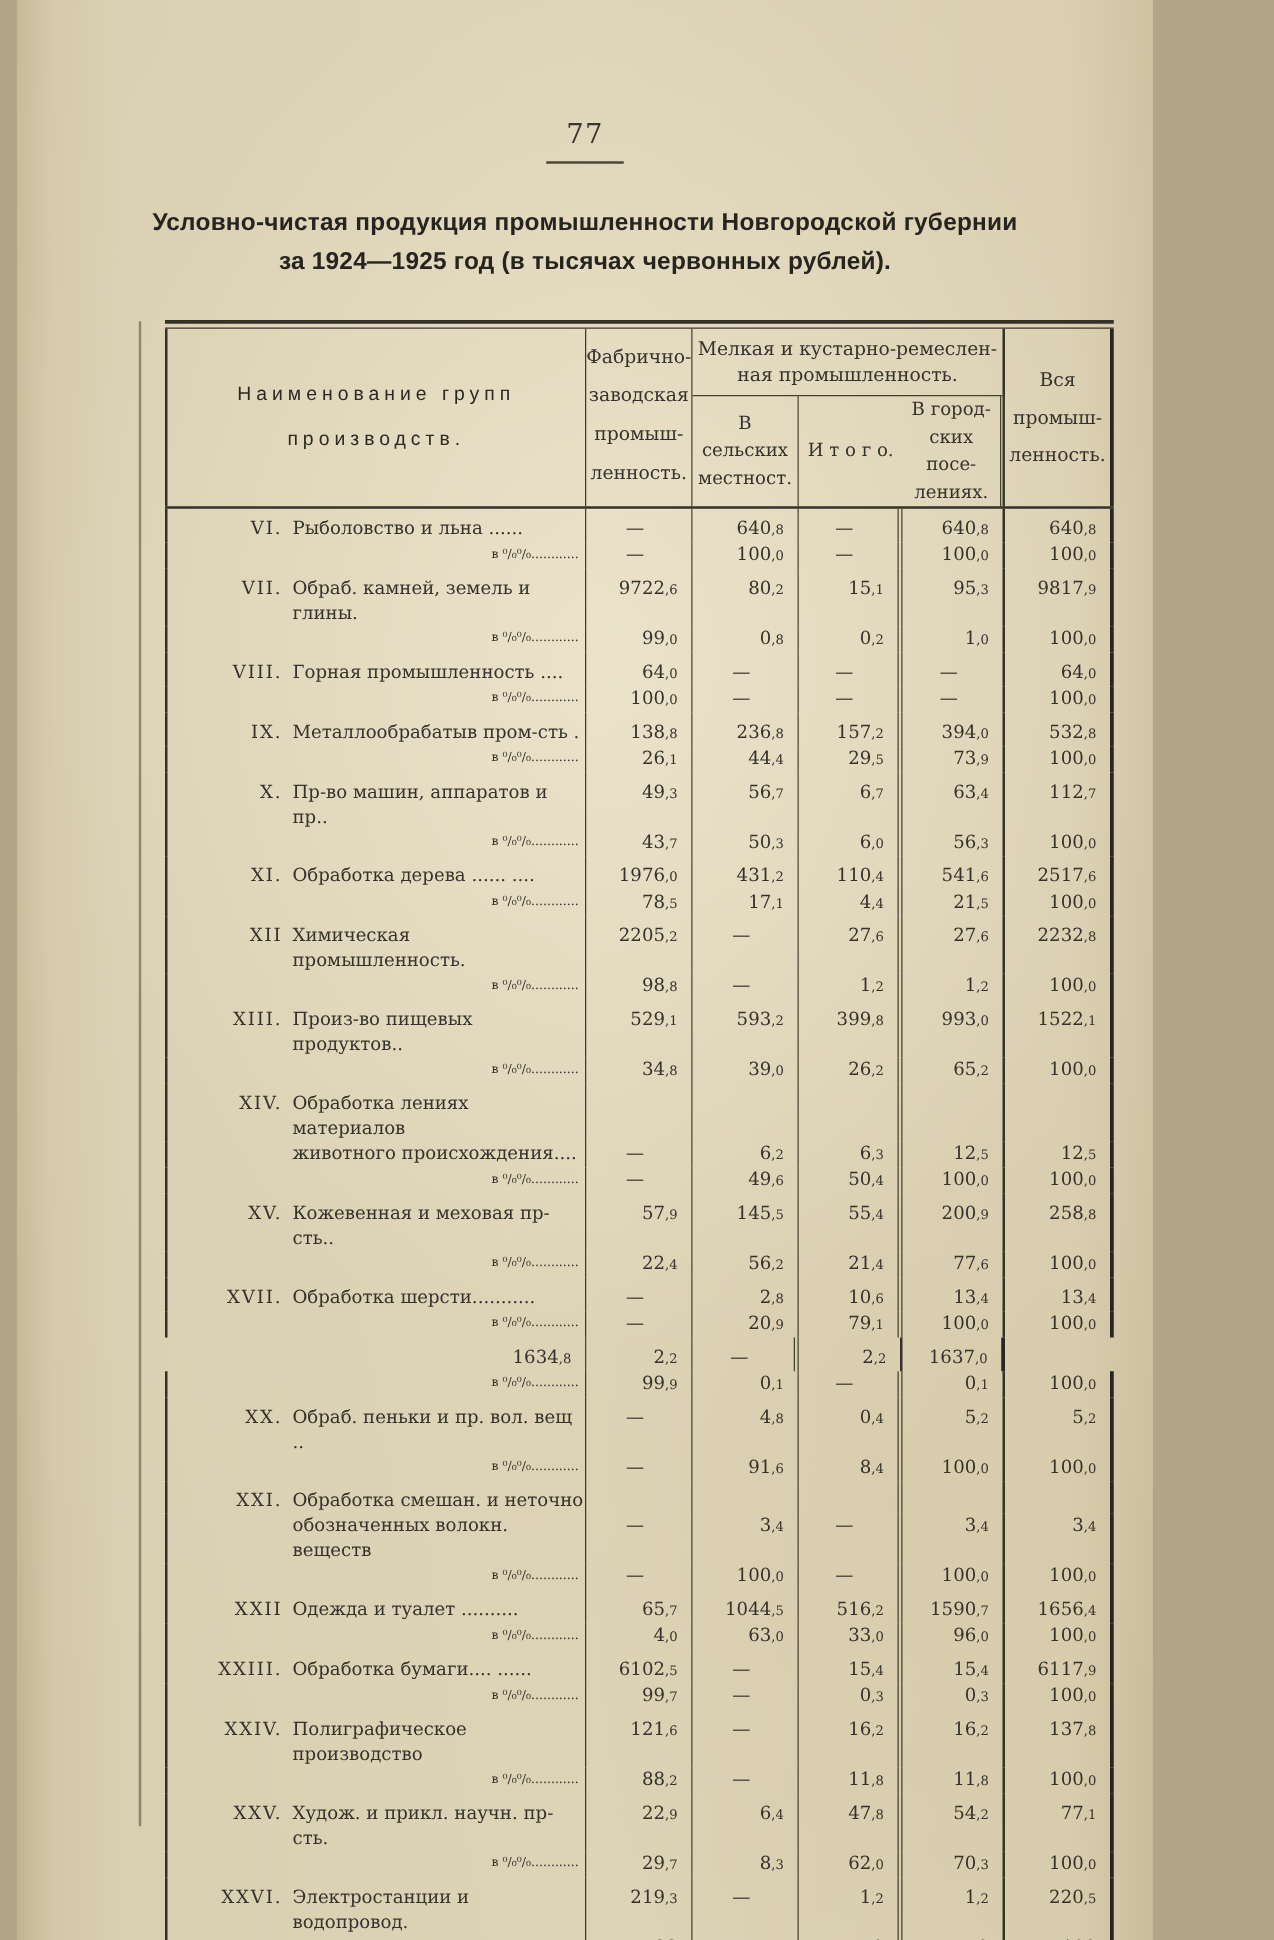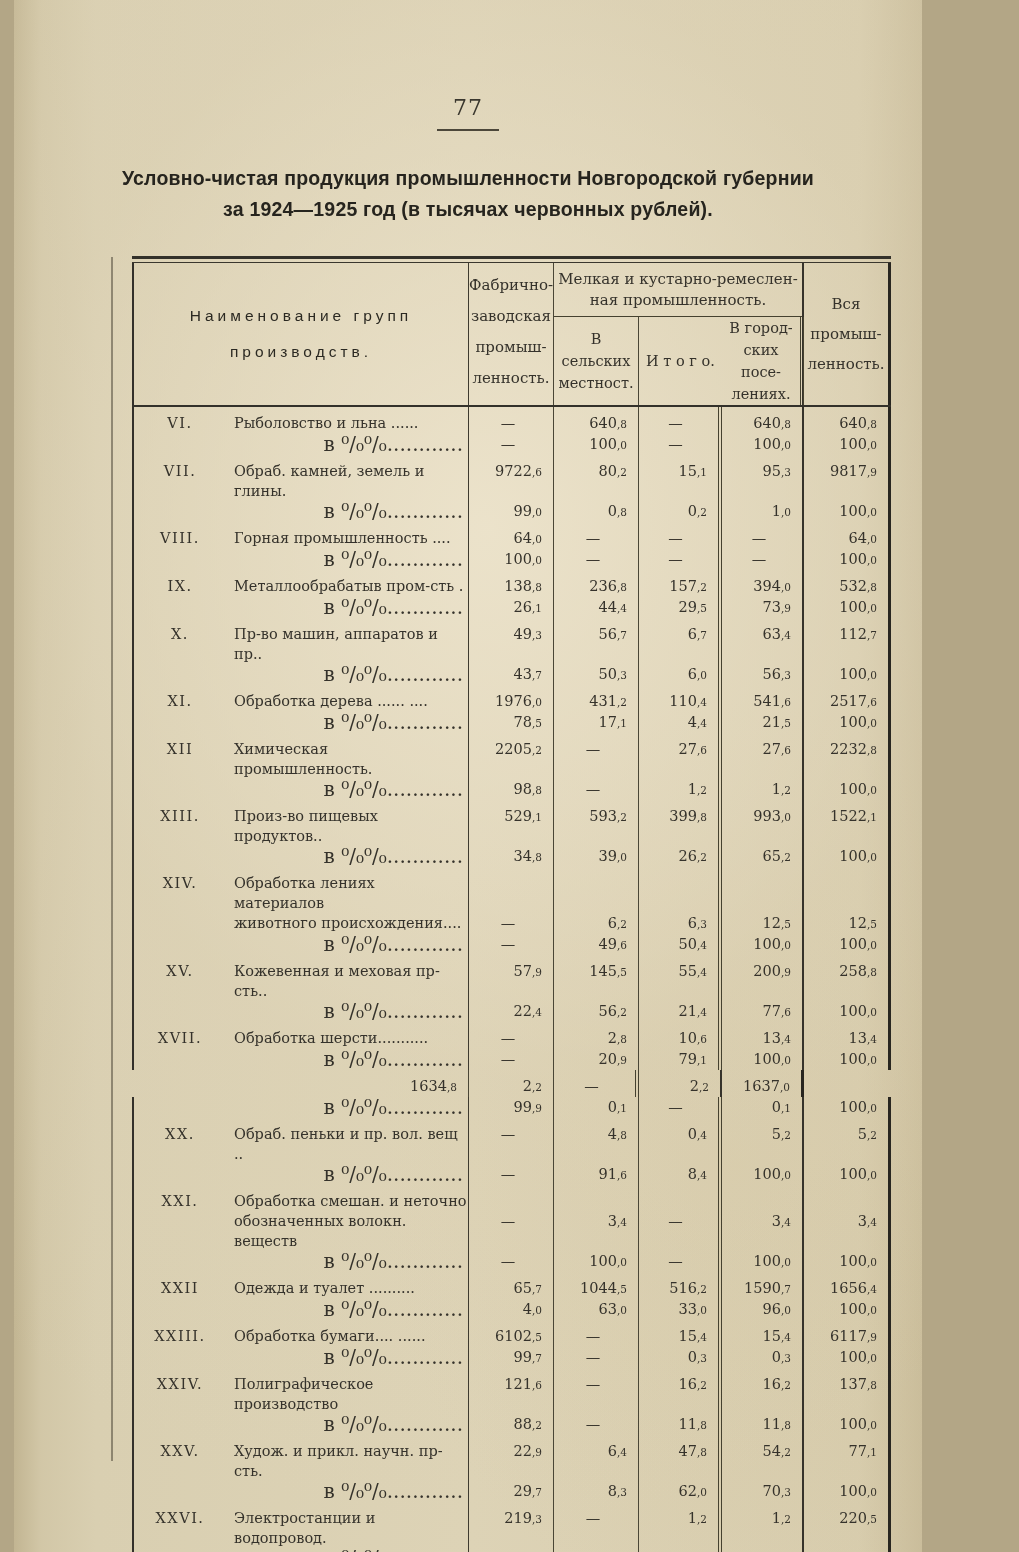--- a/index.html
+++ b/index.html
@@ -44,23 +44,23 @@
   .th-group{border-right:2px solid #36332b;display:flex;flex-direction:column;}
   .th-gt{font-size:15px;line-height:21px;padding:6px 2px 5px;border-bottom:1.5px solid #45412f;}
   .subs{display:grid;grid-template-columns:85px 83px 82px;flex:1;}
   .sub{display:flex;align-items:center;justify-content:center;font-size:14.5px;line-height:22px;}
   .sub-rural{border-right:1.5px solid #4a4636;}
   .sub-urban{border-right:4px double #45412f;}
   .th-all{border-right:3px solid #282620;font-size:15px;line-height:30px;display:flex;align-items:center;justify-content:center;}
   
   .bl.first>.cell{padding-top:6px;}
   .lbl{display:flex;font-size:14.5px;line-height:20px;}
-  .num{width:92px;text-align:center;padding-right:8px;letter-spacing:1.5px;flex:none;}
+  .num{width:92px;text-align:right;padding-right:8px;letter-spacing:1.5px;flex:none;}
   .nm{flex:1;}
-  .pctlbl{flex:1;text-align:right;padding-right:5px;font-size:20px;}
+  .pctlbl{flex:1;text-align:right;padding-right:5px;font-size:10px;}
   .val{text-align:right;padding-right:11px;font-size:14.5px;line-height:20px;}
   .val.dash{text-align:center;padding-right:6px;}
   .dec{font-size:10.5px;}
 </style>
 </head>
 <body>
 
 <div class="sheet">
   <div class="pgnum">
     <span>77</span>

